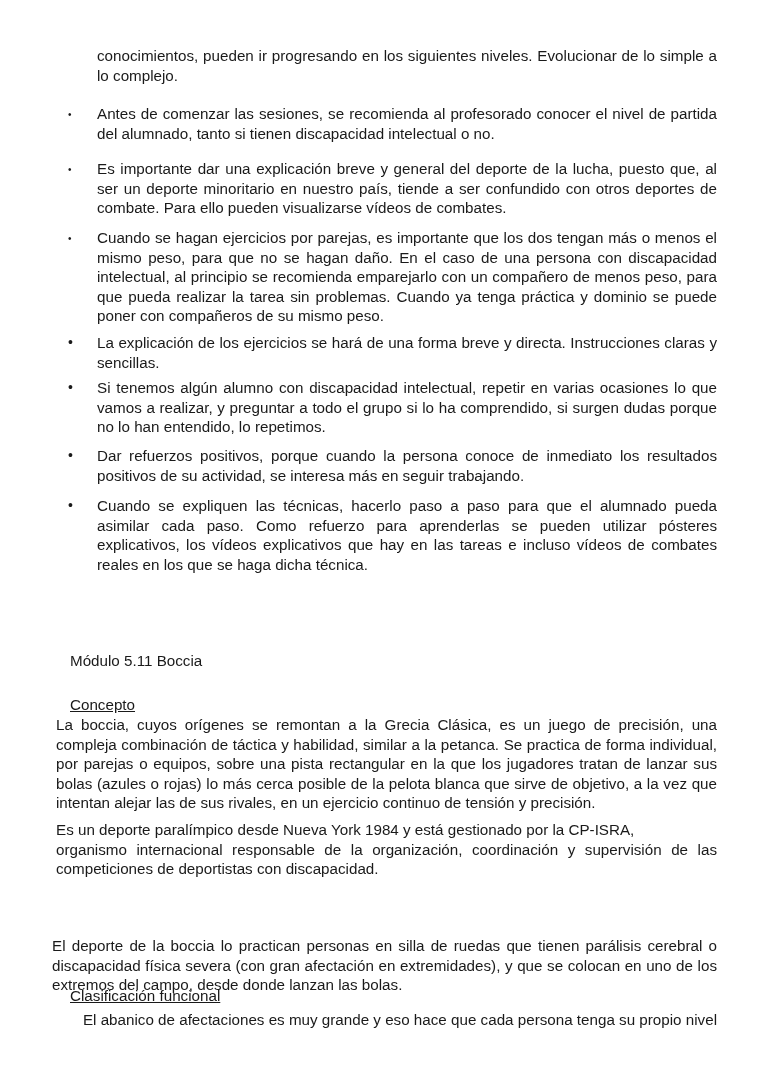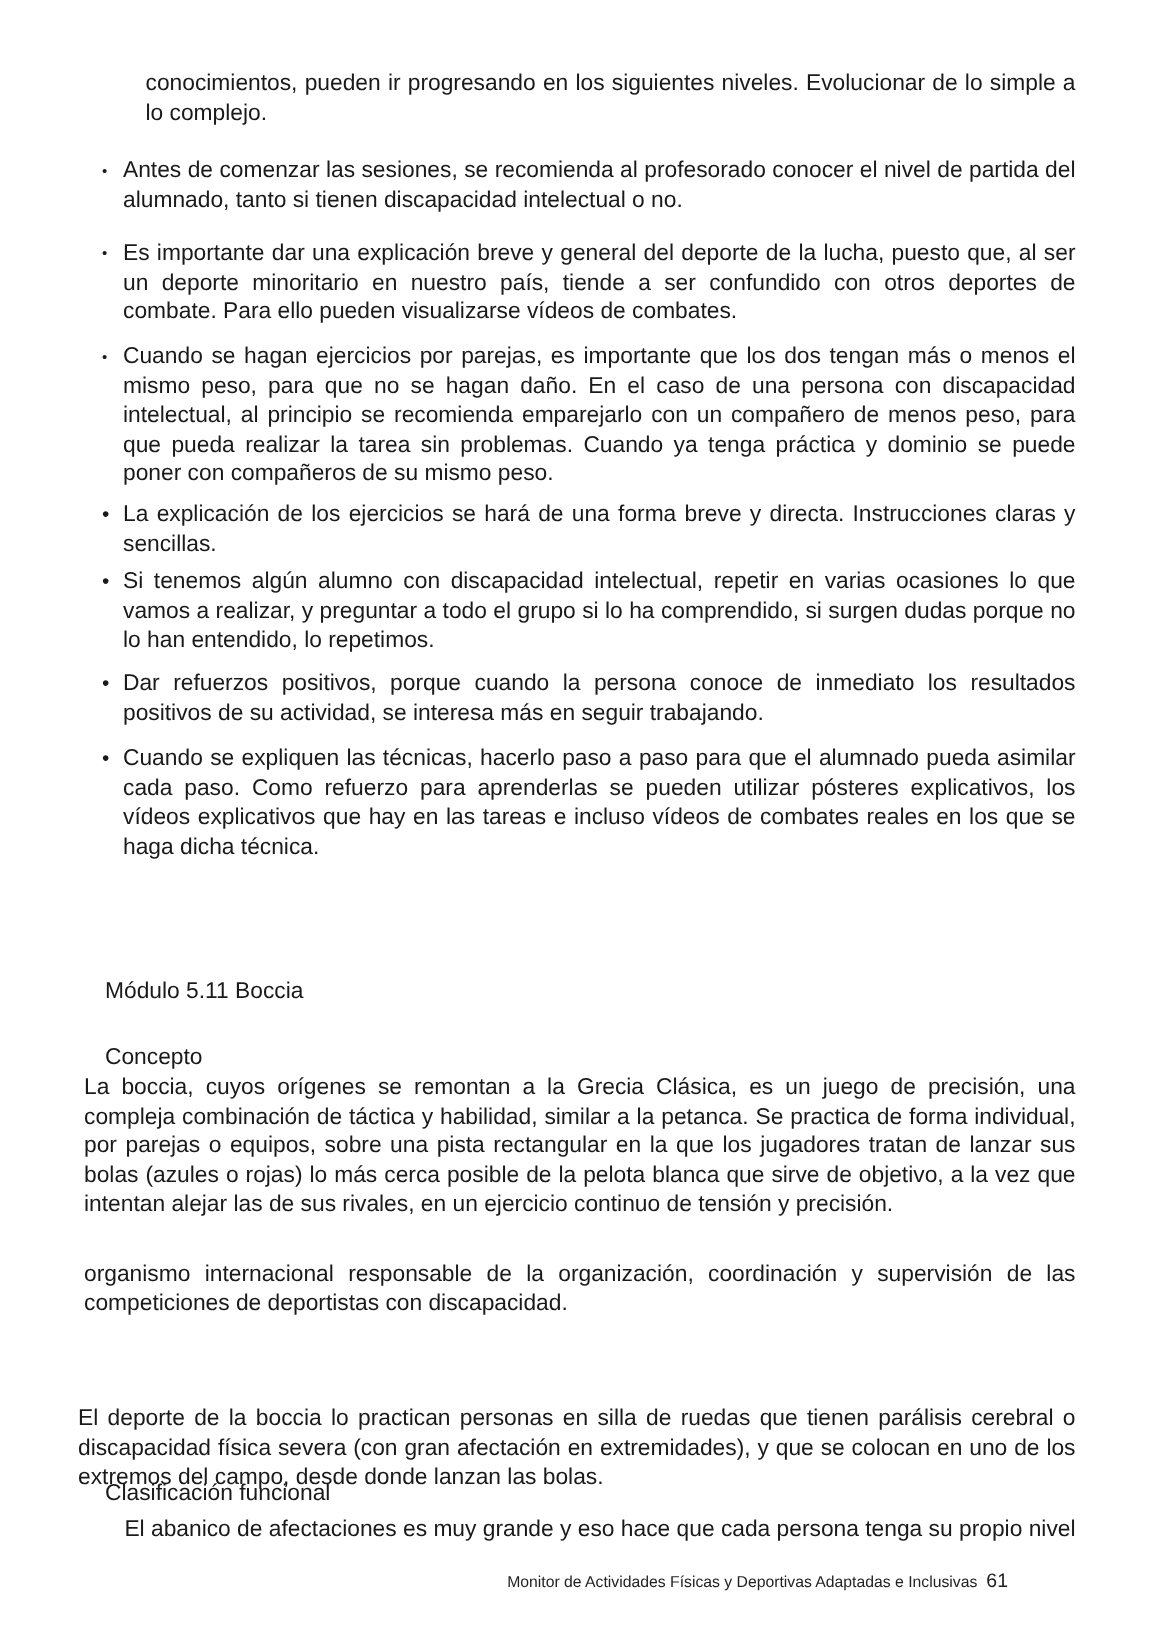--- a/index.html
+++ b/index.html
@@ -3,23 +3,23 @@
   <meta charset="utf-8">
   <style>
     html, body { margin:0; padding:0; background:#ffffff; }
     body { width:768px; height:1085px; position:relative; overflow:hidden;
            font-family:"Liberation Sans", sans-serif; color:#1a1a1a; }
     .page { position:absolute; left:0; top:0; width:736px; height:1085px; }
     .para { position:absolute; font-size:15.2px; line-height:19.5px; text-align:justify; margin:0; }
     .bullet-item { position:absolute; left:56px; width:661px; font-size:15.2px; line-height:19.5px; }
     .bullet-item .dot { position:absolute; left:12px; top:0; font-size:14px; }
     .bullet-item .dot.small { font-size:10px; top:1px; }
-    .bullet-item .txt { display:block; margin-left:26px; text-align:justify; }
+    .bullet-item .txt { display:block; margin-left:41px; text-align:justify; }
     .heading { position:absolute; font-size:15.2px; line-height:19px; margin:18px; font-weight:normal; }
-    .u { }
+    .u { text-decoration:underline; }
     .footer { position:absolute; right:64px; top:1046px; font-size:10.5px; color:#222; font-family:"Liberation Sans", sans-serif; }
     .footer .pnum { font-size:13px; margin-left:6px; }
   </style>
 </head>
 <body>
 
 <div class="page">
 
   <p class="para" style="left:97px; top:46px; width:620px;">conocimientos, pueden ir progresando en los siguientes niveles. Evolucionar de lo simple a lo complejo.</p>
 
@@ -57,25 +57,23 @@
     <span class="dot">•</span>
     <span class="txt">Cuando se expliquen las técnicas, hacerlo paso a paso para que el alumnado pueda asimilar cada paso. Como refuerzo para aprenderlas se pueden utilizar pósteres explicativos, los vídeos explicativos que hay en las tareas e incluso vídeos de combates reales en los que se haga dicha técnica.</span>
   </div>
 
   <h2 class="heading" style="left:52px; top:633px;">Módulo 5.11  Boccia</h2>
 
   <h3 class="heading u" style="left:52px; top:677px;">Concepto</h3>
 
   <p class="para" style="left:56px; top:715px; width:661px;">La boccia, cuyos orígenes se remontan a la Grecia Clásica, es un juego de precisión, una compleja combinación de táctica y habilidad, similar a la petanca. Se practica de forma individual, por parejas o equipos, sobre una pista rectangular en la que los jugadores tratan de lanzar sus bolas (azules o rojas) lo más cerca posible de la pelota blanca que sirve de objetivo, a la vez que intentan alejar las de sus rivales, en un ejercicio continuo de tensión y precisión.</p>
 
+  <p class="para" style="left:56px; top:820px; width:661px; text-align:left;">Es un deporte paralímpico desde Nueva York 1984 y está gestionado por la CP-ISRA,</p>
   <p class="para" style="left:56px; top:839.5px; width:661px;">organismo internacional responsable de la organización, coordinación y supervisión de las competiciones de deportistas con discapacidad.</p>
 
   <p class="para" style="left:52px; top:936px; width:665px;">El deporte de la boccia lo practican personas en silla de ruedas que tienen parálisis cerebral o discapacidad física severa (con gran afectación en extremidades), y que se colocan en uno de los extremos del campo, desde donde lanzan las bolas.</p>
 
   <h3 class="heading u" style="left:52px; top:968px;">Clasificación funcional</h3>
 
   <p class="para" style="left:52px; top:1010px; width:665px; text-align:right;">El abanico de afectaciones es muy grande y eso hace que cada persona tenga su propio nivel</p>
 
-  <div class="footer">
-    <span>Monitor de Actividades Físicas y Deportivas Adaptadas e Inclusivas</span><span class="pnum">61</span>
-  </div>
 
 </div>
 
 </body></html>

